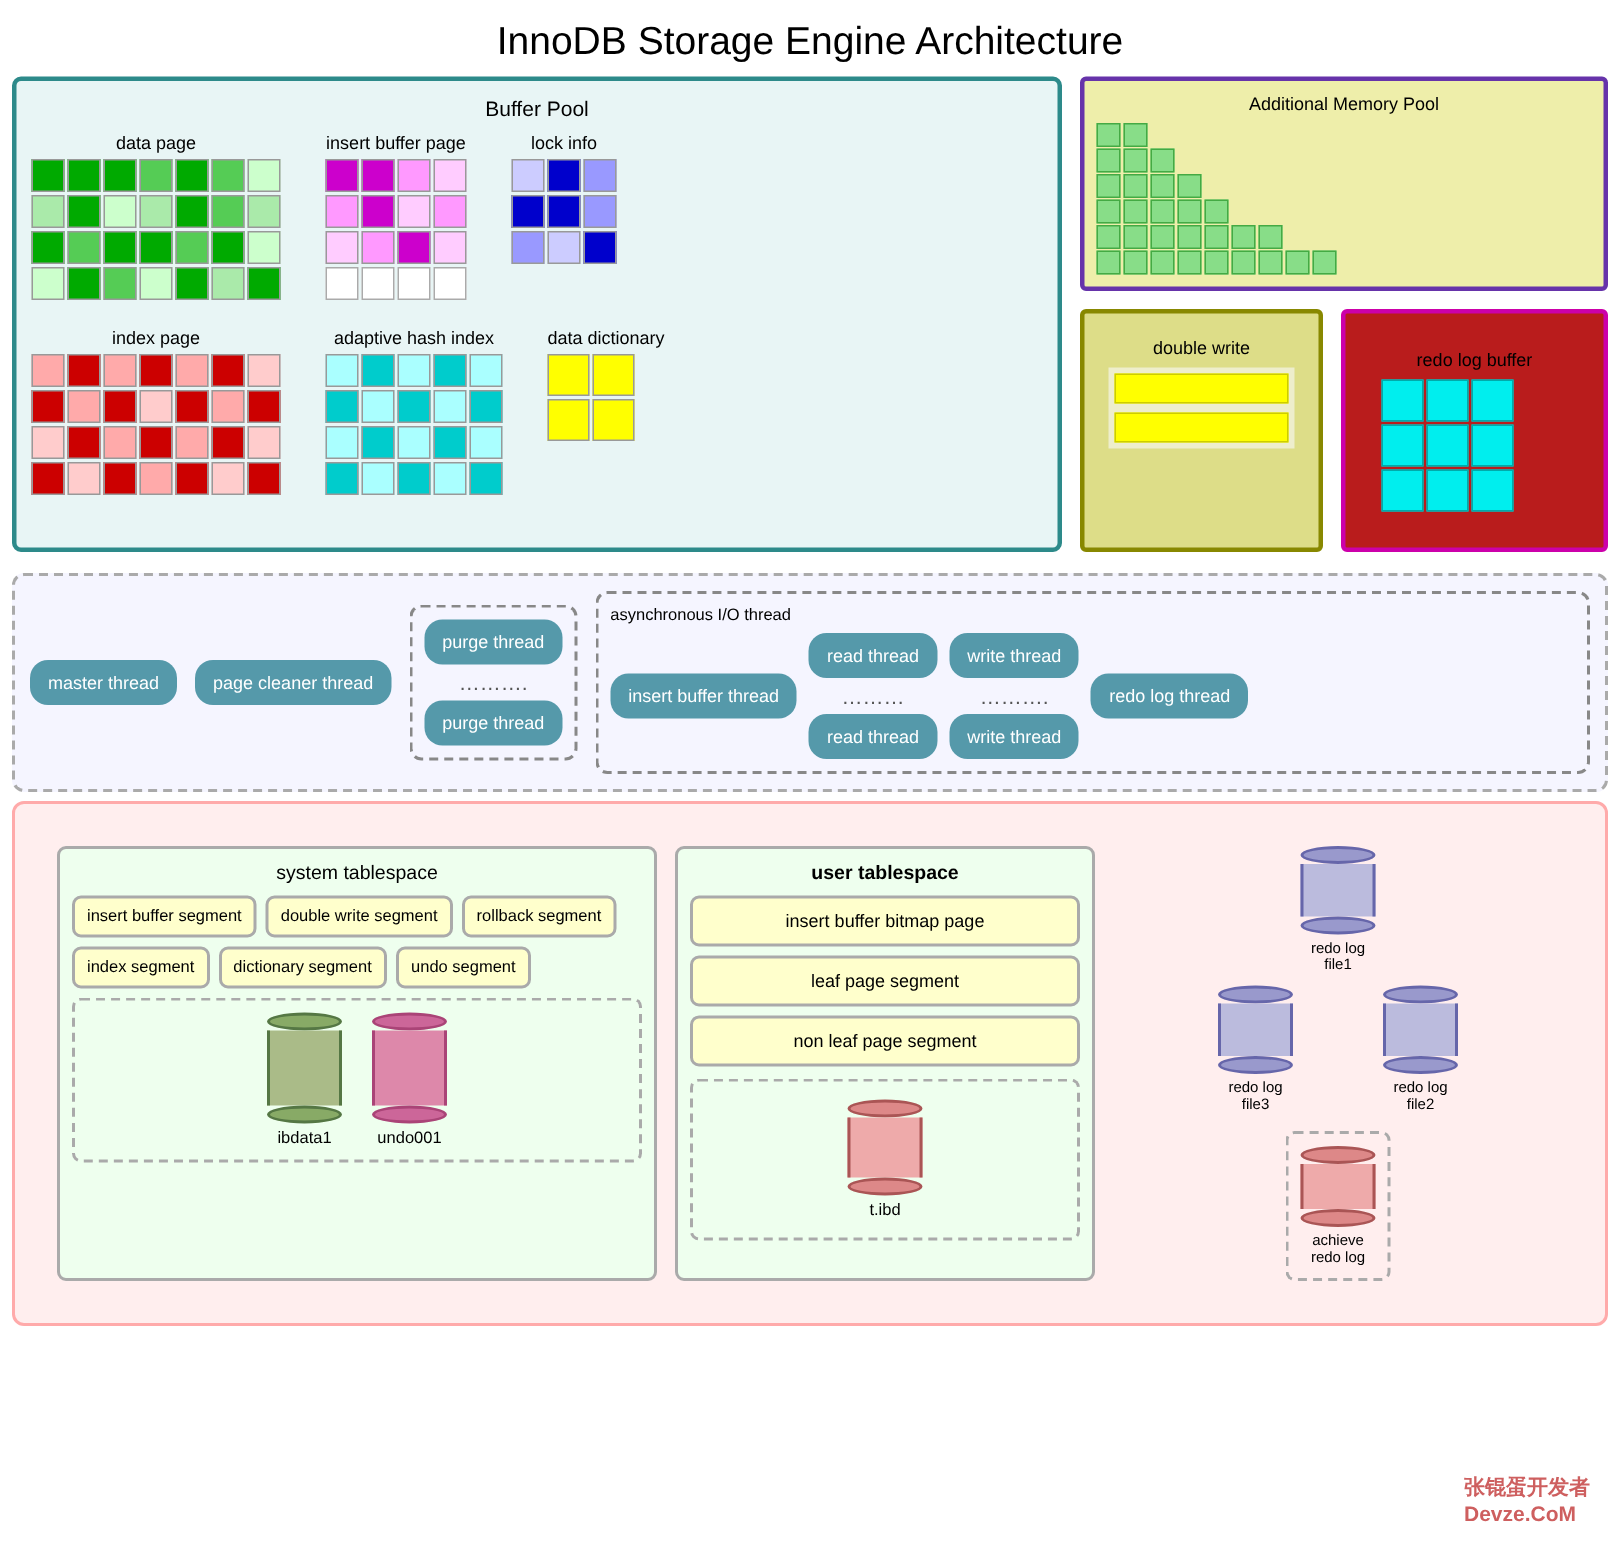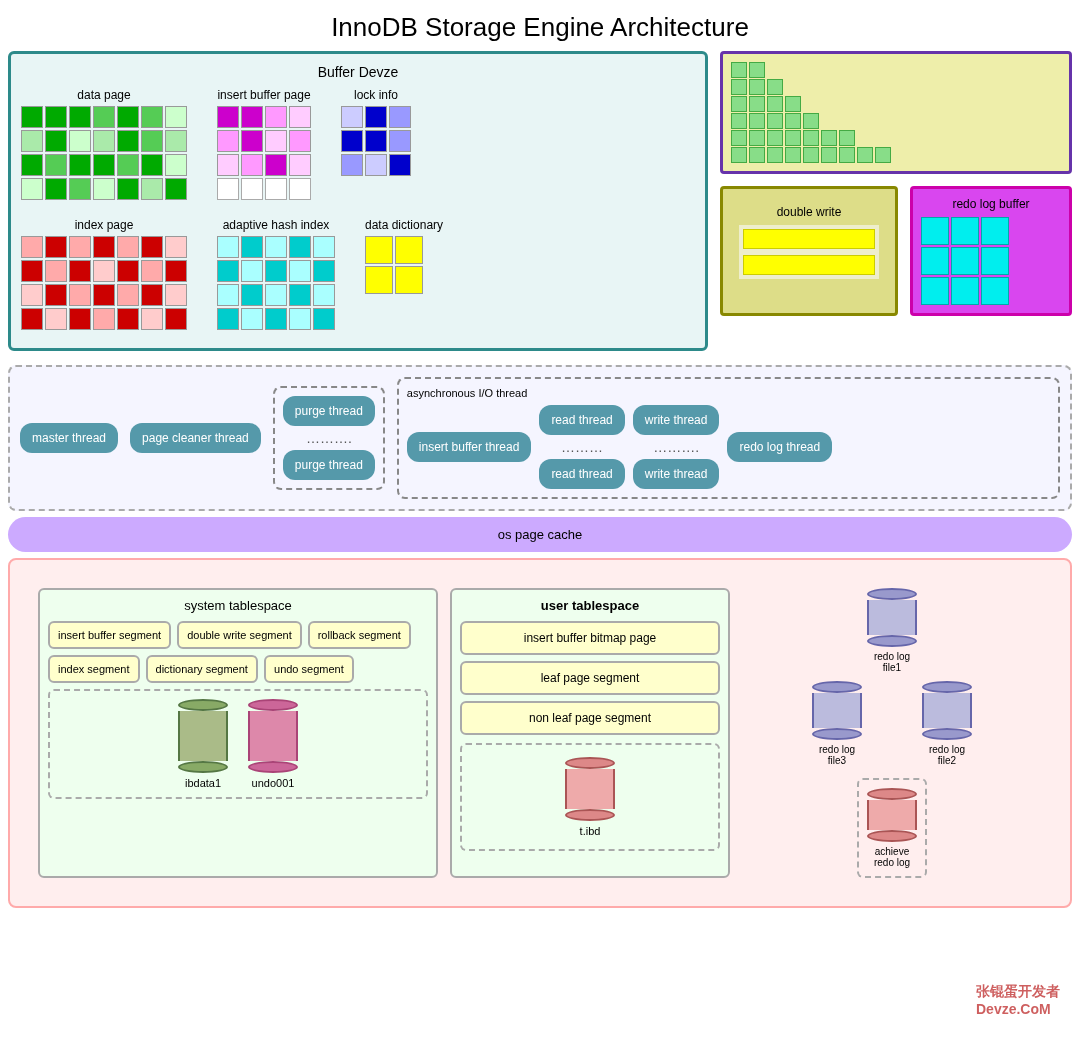--- a/index.html
+++ b/index.html
@@ -62,21 +62,21 @@
     .additional-mem-title { font-size: 12px; text-align: center; margin-bottom: 6px; }
     .staircase { display: flex; flex-direction: column; align-items: flex-start; gap: 1px; }
     .stair-row { display: flex; gap: 2px; }
     .stair-cell { width: 16px; height: 16px; background: #88dd88; border: 1px solid #44aa44; }
     
     .double-write { border: 3px solid #888800; background: #dddd88; border-radius: 4px; padding: 16px; }
     .dw-title { font-size: 12px; text-align: center; margin-bottom: 6px; }
     .dw-bars { display: flex; flex-direction: column; gap: 6px; padding: 4px; background: #eeeecc; }
     .dw-bar { height: 20px; background: #ffff00; border: 1px solid #cccc00; }
     
-    .redo-log-buf { border: 3px solid #cc00aa; background: #d946ef; border-radius: 4px; padding: 8px; }
+    .redo-log-buf { border: 3px solid #cc00aa; background: #b91c1c; border-radius: 4px; padding: 24px; }
     .rlb-title { font-size: 12px; text-align: center; margin-bottom: 6px; }
     .rlb-grid { display: grid; grid-template-columns: repeat(3, 28px); gap: 2px; }
     .rlb-cell { width: 28px; height: 28px; background: #00eeee; border: 1px solid #00aaaa; }
     
     .dw-redo-row { display: flex; gap: 12px; }
     
     
     .thread-section { margin: 6px 8px; border: 2px dashed #aaa; border-radius: 8px; padding: 10px; background: #f5f5ff; display: flex; gap: 12px; align-items: center; }
     
     .thread-box { background: #5599aa; color: white; border-radius: 12px; padding: 8px 12px; font-size: 12px; text-align: center; min-width: 80px; }
@@ -139,21 +139,21 @@
 </head>
 <body>
 
 <div>
 
   <h1 class="main-title">InnoDB Storage Engine Architecture</h1>
 
   <div class="top-section">
 
     <div class="buffer-pool">
-      <div class="buffer-pool-title">Buffer Devze</div>
+      <div class="buffer-pool-title">Buffer Pool</div>
 
       <div class="bp-row1">
 
         <div class="bp-section">
           <div class="bp-section-label">data page</div>
           <div class="grid-block dp-grid">
             <div class="grid-cell dp-dark"></div>
               <div class="grid-cell dp-dark"></div>
               <div class="grid-cell dp-dark"></div>
               <div class="grid-cell dp-med"></div>
@@ -292,20 +292,21 @@
             <div class="grid-cell dd-cell dd-yellow"></div>
               <div class="grid-cell dd-cell dd-yellow"></div>
           </div>
         </div>
       </div>
     </div>
 
     <div class="right-panels">
 
       <div class="additional-mem">
+        <div class="additional-mem-title">Additional Memory Pool</div>
         <div class="staircase">
           <div class="stair-row">
               <div class="stair-cell"></div>
               <div class="stair-cell"></div>
             </div>
           <div class="stair-row">
               <div class="stair-cell"></div>
               <div class="stair-cell"></div>
               <div class="stair-cell"></div>
             </div>
@@ -407,21 +408,20 @@
           <div class="thread-box">write thread</div>
         </div>
 
         <div class="thread-col">
           <div class="thread-box">redo log thread</div>
         </div>
       </div>
     </div>
   </div>
 
-  <div class="os-cache">os page cache</div>
 
   <div class="bottom-section">
 
     <div class="system-ts">
       <div class="system-ts-title">system tablespace</div>
       <div class="segments-row">
         <div class="segment-box">insert buffer segment</div>
         <div class="segment-box">double write segment</div>
         <div class="segment-box">rollback segment</div>
       </div>

